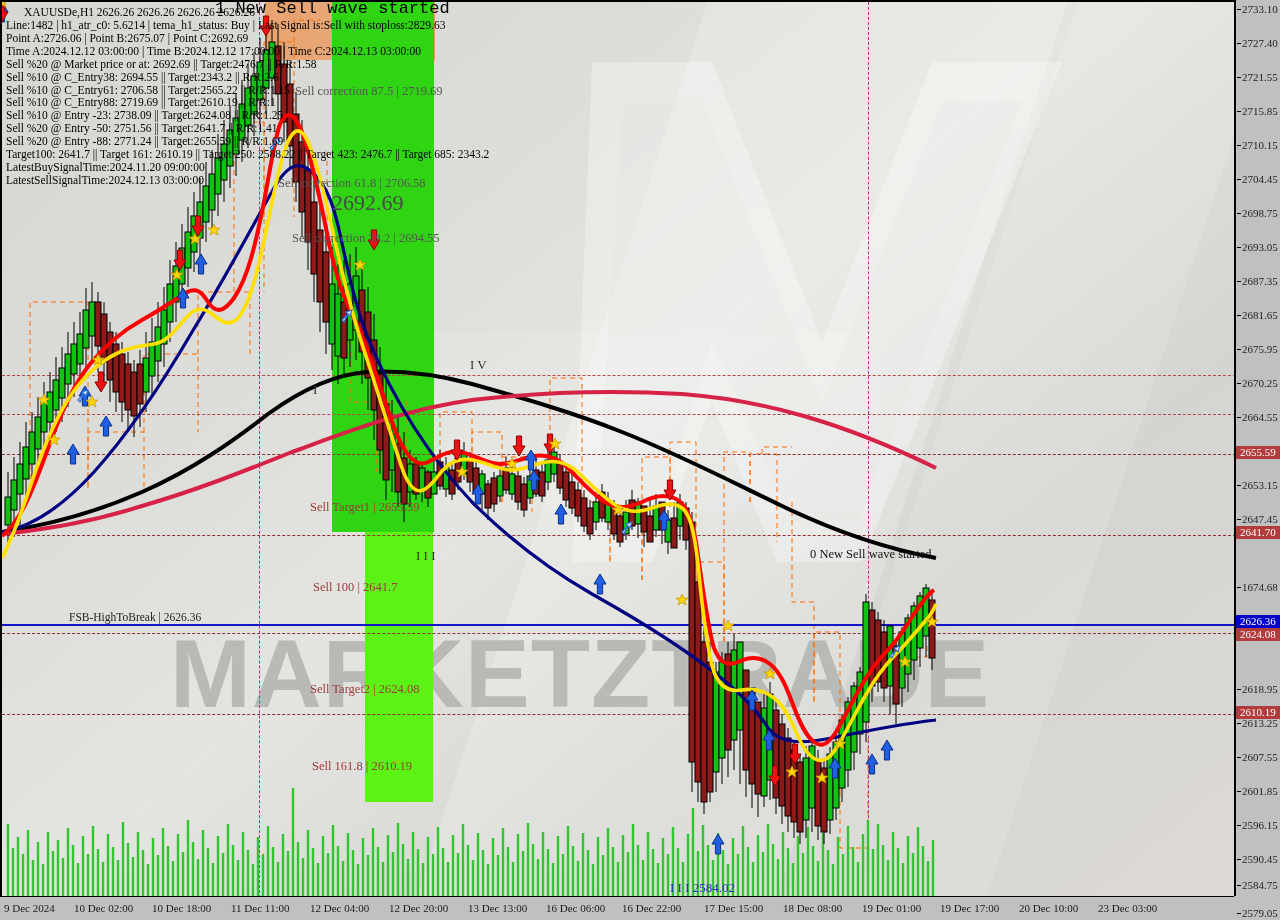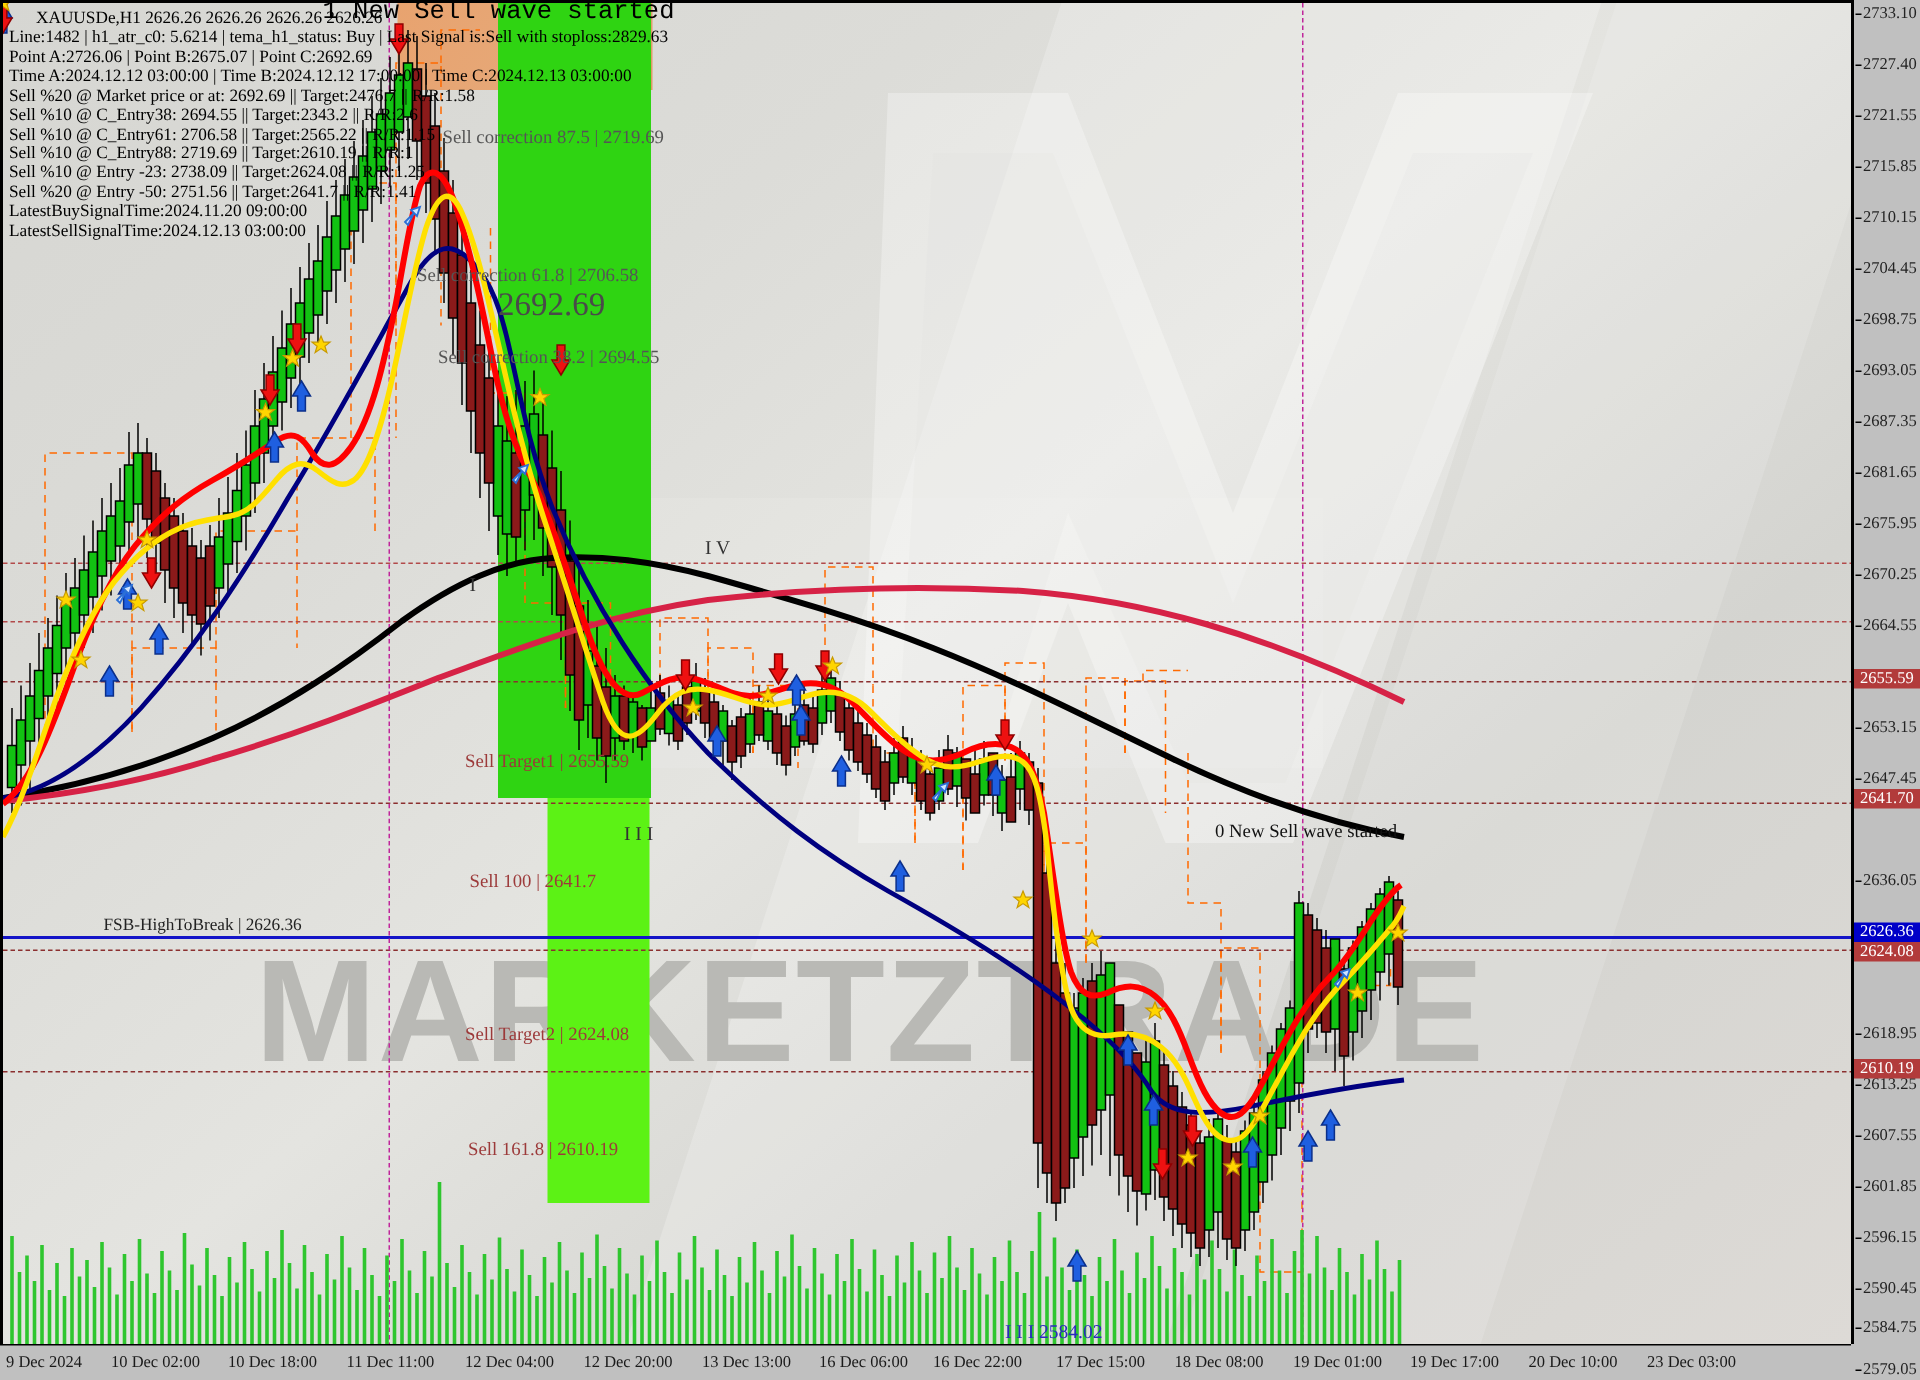--- a/index.html
+++ b/index.html
@@ -518,20 +518,22 @@
       <div class="sym">XAUUSDe,H1  2626.26 2626.26 2626.26 2626.26</div>
       <div class="ln">Line:1482 | h1_atr_c0: 5.6214 | tema_h1_status: Buy | Last Signal is:Sell with stoploss:2829.63</div>
       <div class="ln">Point A:2726.06 | Point B:2675.07 | Point C:2692.69</div>
       <div class="ln">Time A:2024.12.12 03:00:00 | Time B:2024.12.12 17:00:00 | Time C:2024.12.13 03:00:00</div>
       <div class="ln">Sell %20 @ Market price or at: 2692.69 || Target:2476.7 || R/R:1.58</div>
       <div class="ln">Sell %10 @ C_Entry38: 2694.55 || Target:2343.2 || R/R:2.6</div>
       <div class="ln">Sell %10 @ C_Entry61: 2706.58 || Target:2565.22 || R/R:1.15</div>
       <div class="ln">Sell %10 @ C_Entry88: 2719.69 || Target:2610.19 || R/R:1</div>
       <div class="ln">Sell %10 @ Entry -23: 2738.09 || Target:2624.08 || R/R:1.25</div>
       <div class="ln">Sell %20 @ Entry -50: 2751.56 || Target:2641.7 || R/R:1.41</div>
+      <div class="ln">Sell %20 @ Entry -88: 2771.24 || Target:2655.59 || R/R:1.69</div>
+      <div class="ln">Target100: 2641.7 || Target 161: 2610.19 || Target 250: 2588.22 || Target 423: 2476.7 || Target 685: 2343.2</div>
       <div class="ln">LatestBuySignalTime:2024.11.20 09:00:00</div>
       <div class="ln">LatestSellSignalTime:2024.12.13 03:00:00</div>
     </div>
 
     <div class="topnote" style="left:213px;top:-3px;">1 New Sell wave started</div>
 
     <div class="corrtxt" style="left:293px;top:82px;">Sell correction 87.5 | 2719.69</div>
     <div class="corrtxt" style="left:276px;top:158px;margin-top:16px;">Sell correction 61.8 | 2706.58</div>
     <div class="corrtxt" style="left:290px;top:229px;">Sell correction 38.2 | 2694.55</div>
 
@@ -613,21 +615,21 @@
     <div class="tk" style="top:480px">
         <b></b>
         <span>2653.15</span>
       </div>
     <div class="tk" style="top:514px">
         <b></b>
         <span>2647.45</span>
       </div>
     <div class="tk" style="top:582px">
         <b></b>
-        <span>2636.05</span>
+        <span>1674.68</span>
       </div>
     <div class="tk" style="top:616px">
         <b></b>
         <span>2630.35</span>
       </div>
     <div class="tk" style="top:684px">
         <b></b>
         <span>2618.95</span>
       </div>
     <div class="tk" style="top:718px">

